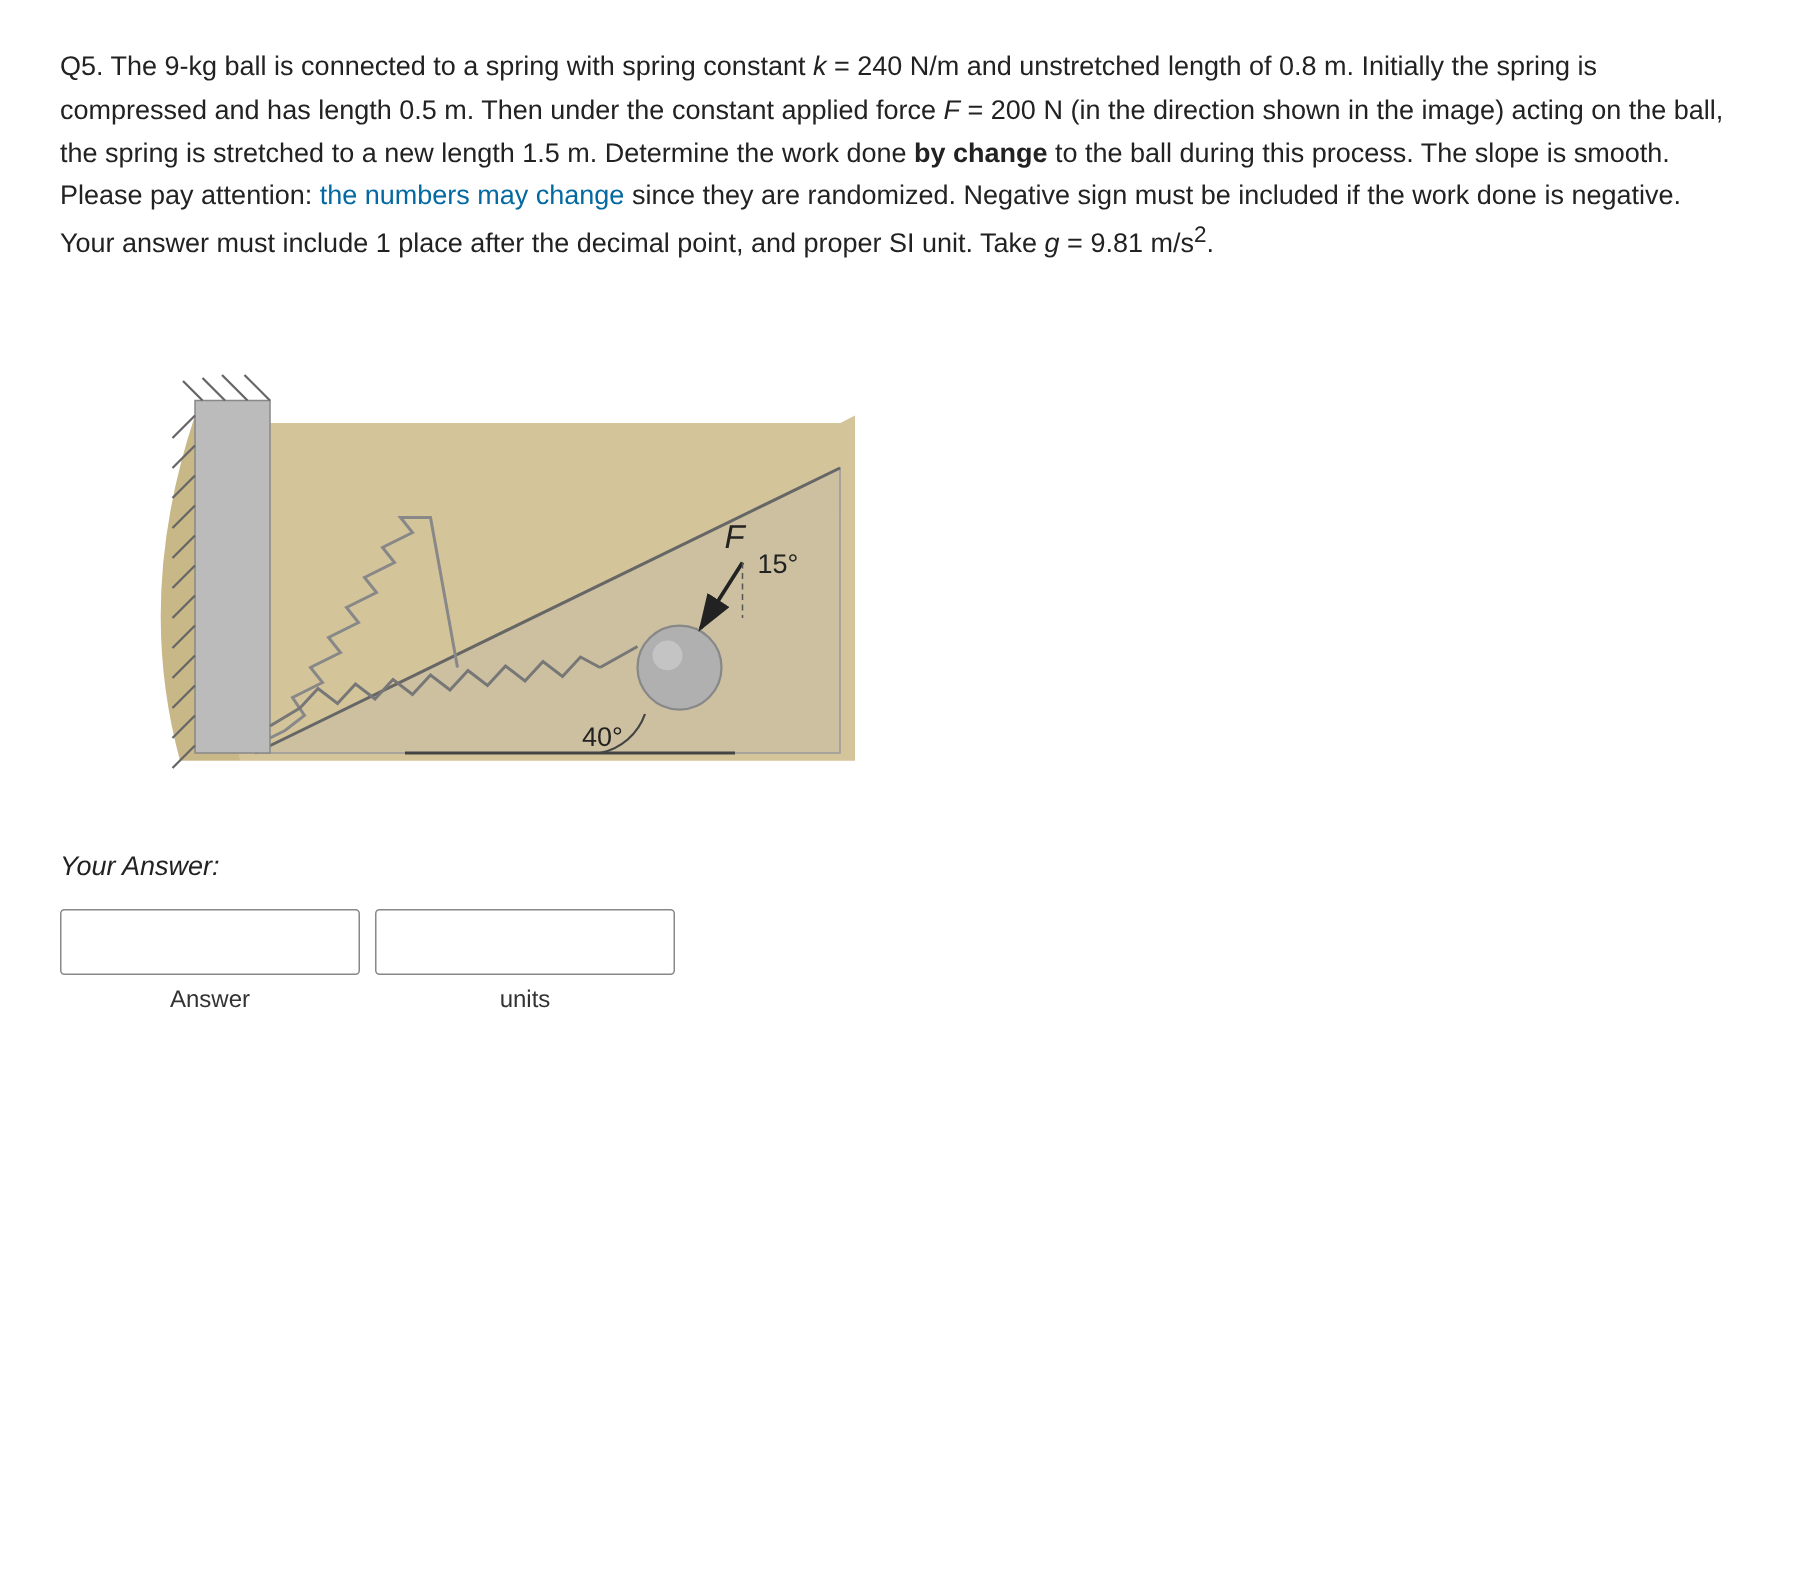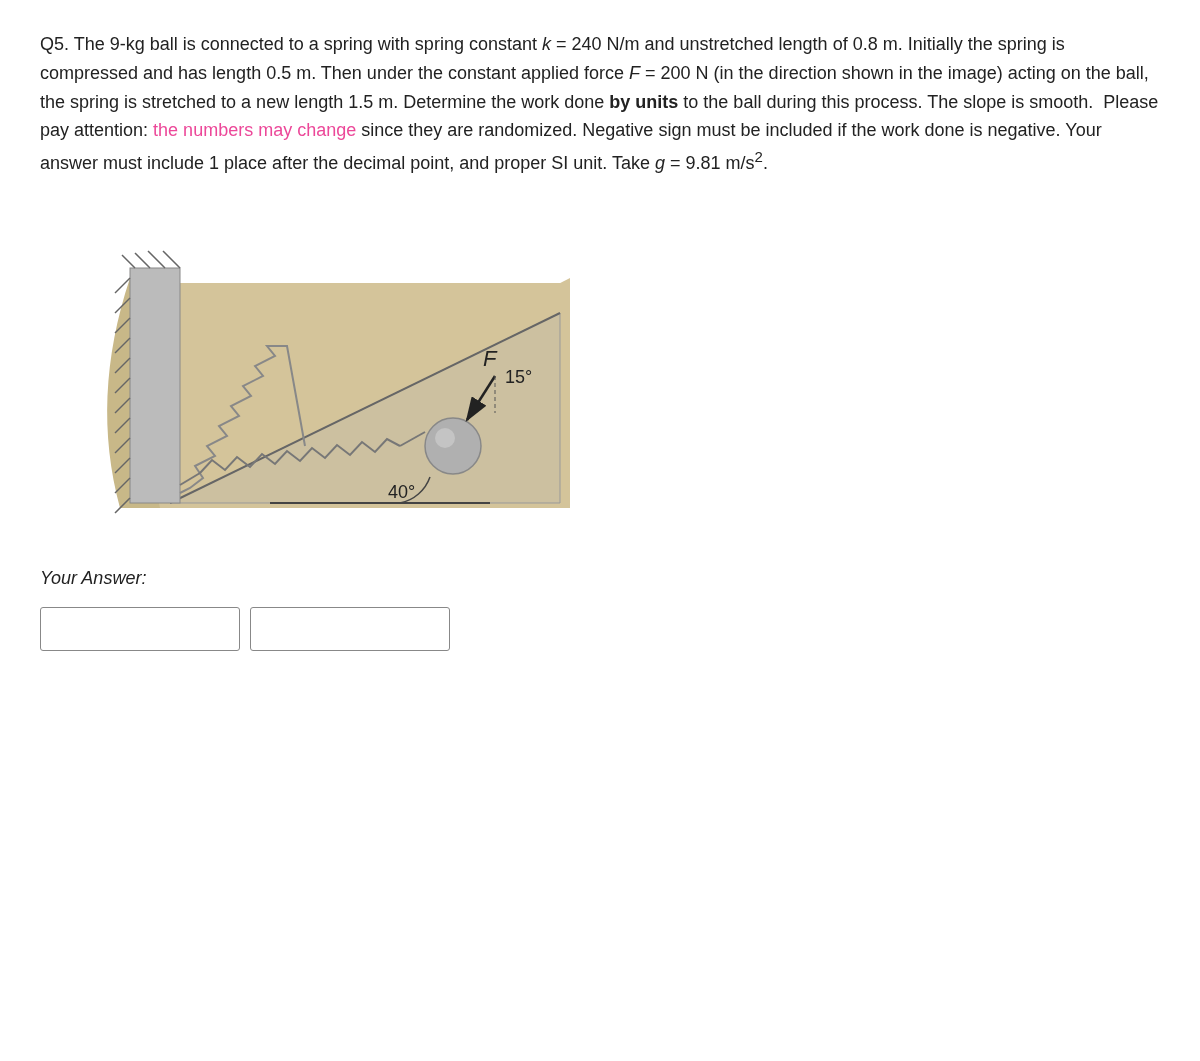--- a/index.html
+++ b/index.html
@@ -11,21 +11,21 @@
       font-size: 18px;
       color: #222;
       padding: 30px 40px;
     }
     .question-text {
       line-height: 1.6;
       margin-bottom: 20px;
       max-width: 1120px;
     }
     .red-text {
-      color: #ec4899;
+      color: #0369a1;
     }
     .bold-text {
       font-weight: bold;
     }
     .diagram-container {
       width: 620px;
       height: 340px;
       margin: 10px auto 30px 30px;
       position: relative;
     }
@@ -65,21 +65,21 @@
   </style>
 </head>
 <body>
 
 <div>
   <p class="question-text">
     Q5. The 9-kg ball is connected to a spring with spring constant <em>k</em> = 240 N/m and
     unstretched length of 0.8 m. Initially the spring is compressed and has length 0.5 m.
     Then under the constant applied force <em>F</em> = 200 N (in the direction shown in the
     image) acting on the ball, the spring is stretched to a new length 1.5 m. Determine
-    the work done <span class="bold-text">by units</span> to the ball during this process. The slope is smooth.&nbsp; Please
+    the work done <span class="bold-text">by change</span> to the ball during this process. The slope is smooth.&nbsp; Please
     pay attention: <span class="red-text">the numbers may change</span> since they are randomized. Negative sign
     must be included if the work done is negative. Your answer must include 1 place
     after the decimal point, and proper SI unit. Take <em>g</em> = 9.81 m/s<sup>2</sup>.
   </p>
 
   <div class="diagram-container">
     <svg class="diagram" viewBox="0 0 620 340">
 
       <polygon points="50,310 500,310 500,80 50,310" fill="#d4c49a" stroke="none"></polygon>
 
@@ -190,13 +190,17 @@
     </svg>
   </div>
 
   <div class="your-answer-label">Your Answer:</div>
 
   <div class="answer-inputs">
     <input type="text" class="answer-input" placeholder="" style="">
     <input type="text" class="answer-input" placeholder="" style="">
   </div>
 
+  <div class="input-labels">
+    <div class="input-label">Answer</div>
+    <div class="input-label">units</div>
+  </div>
 </div>
 
 </body></html>

